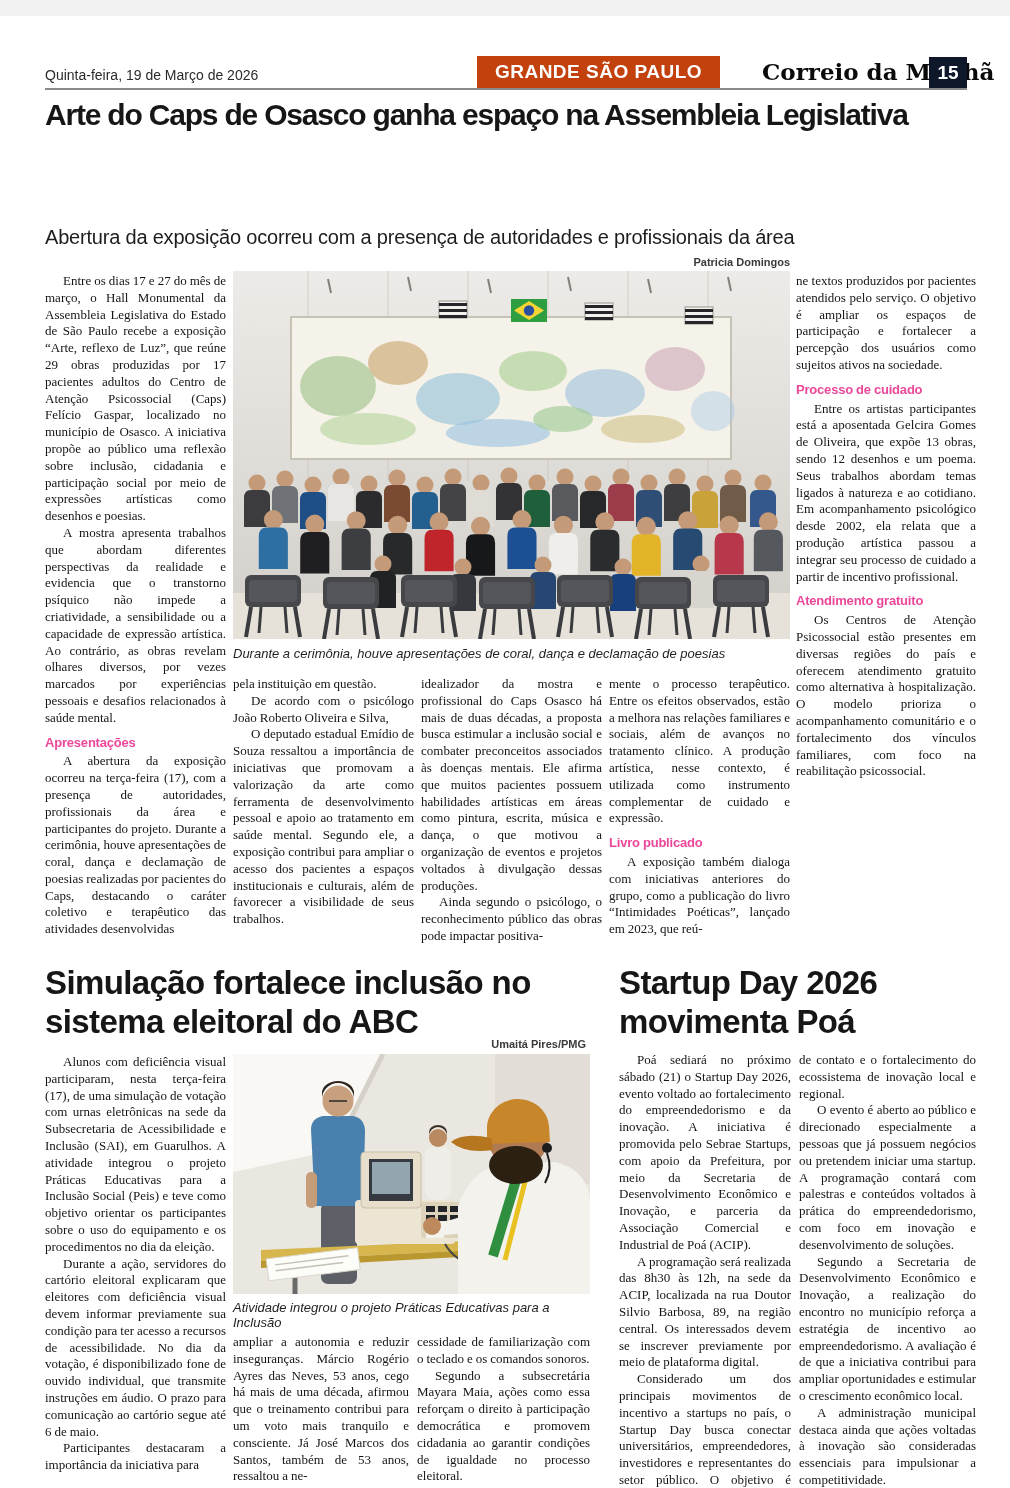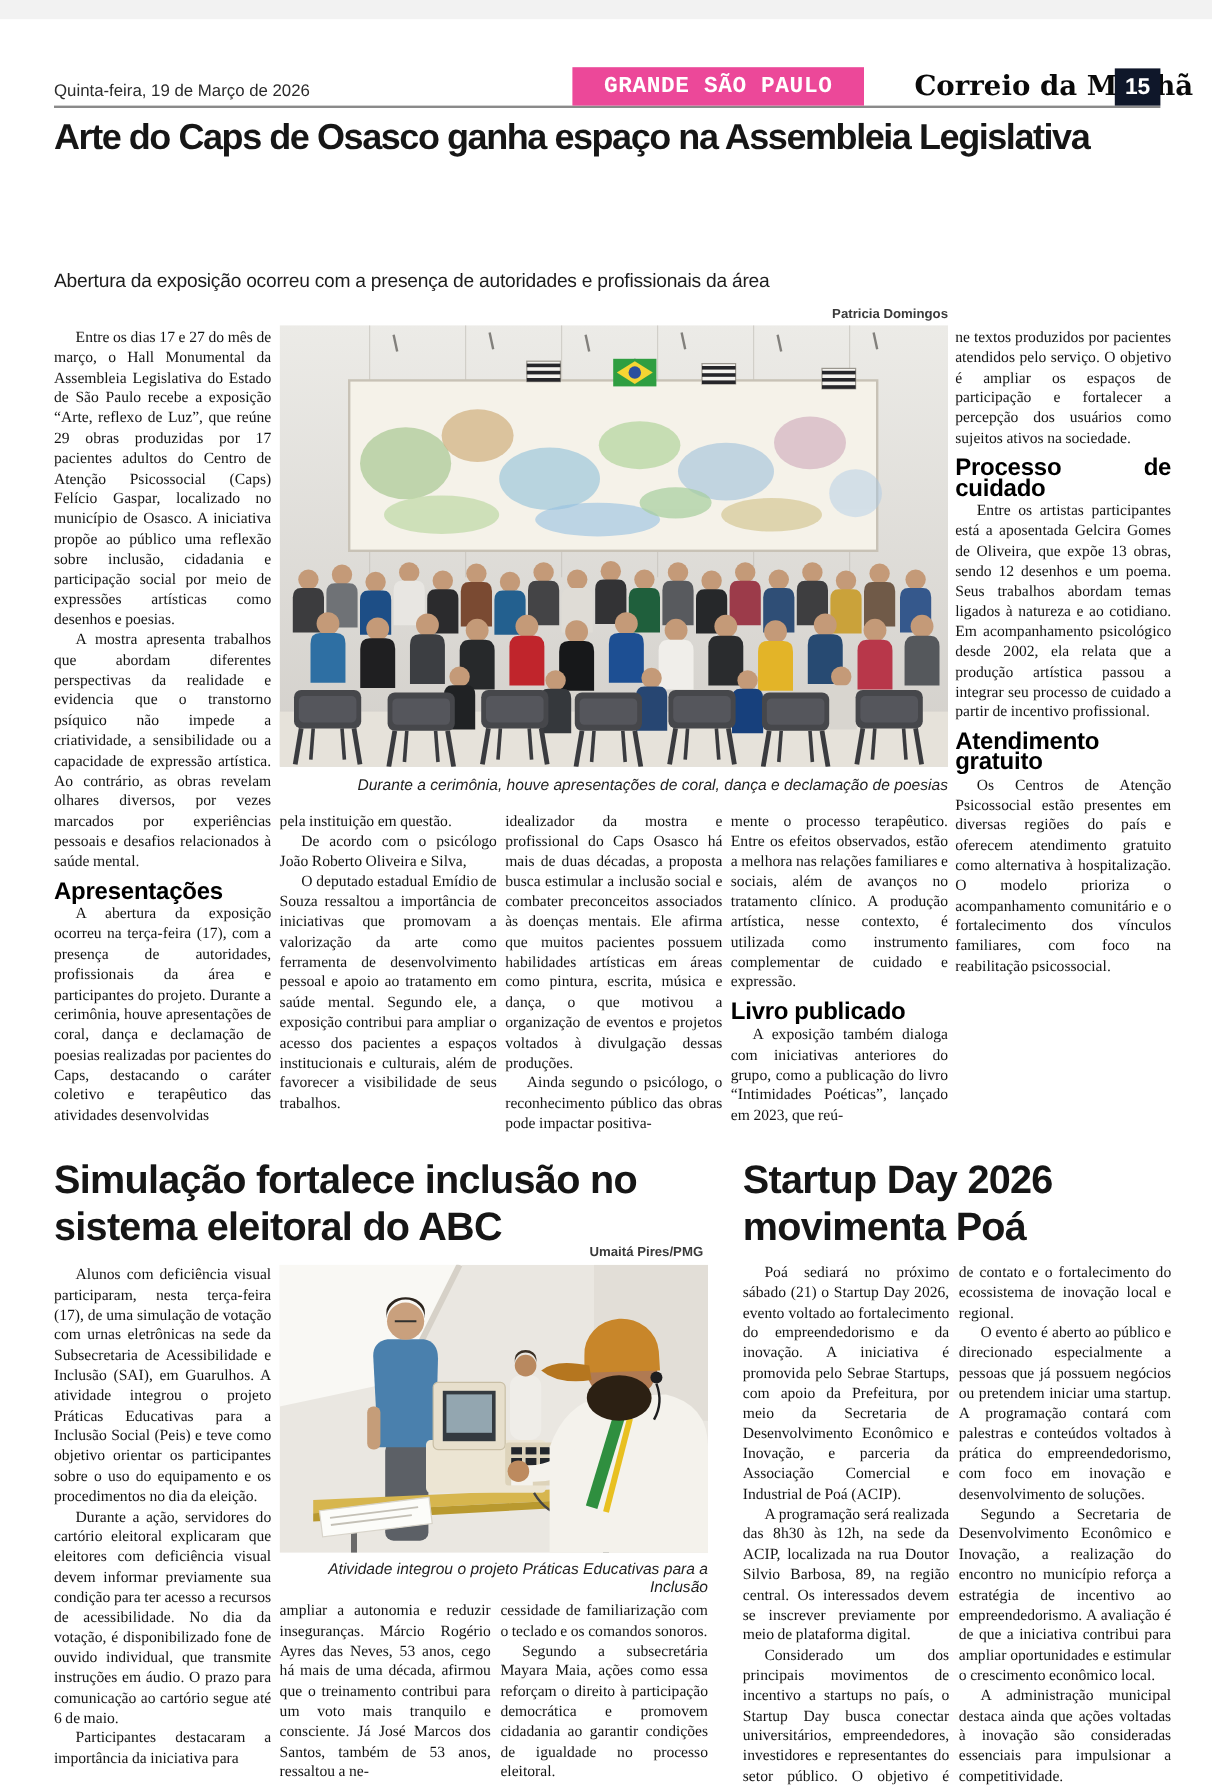--- a/index.html
+++ b/index.html
@@ -7,45 +7,45 @@
     position:relative; width:1010px; height:1488px; margin:16px auto;
     background:#ffffff; color:#141414; overflow:hidden;
     font-family:"Liberation Serif", serif;
   }
   .abs { position:absolute; }
 
   
   .date { font-family:"Liberation Sans",sans-serif; font-size:14px; color:#2b2b2b; }
   .rule { background:#8a8a8a; height:2px; }
   .section-box {
-    background:#ec4899; color:#fff; font-family:Liberation Mono, monospace;
+    background:#c2410c; color:#fff; font-family:Liberation Sans, sans-serif;
     font-weight:700; font-size:19px; letter-spacing:.5px;
     display:flex; align-items:center; justify-content:center;
   }
   .paper-name { font-family:"DejaVu Serif","Liberation Serif",serif; font-weight:700; font-size:23px; color:#0a0a0a; white-space:nowrap; }
   .page-box {
     background:#0f172a; color:#fff; font-family:"Liberation Sans",sans-serif;
     font-weight:700; font-size:19px; display:flex; align-items:center; justify-content:center;
   }
 
   
   .h1 { font-family:"Liberation Sans",sans-serif; font-weight:700; font-size:30px; line-height:1.16; letter-spacing:-1.2px; color:#161616; }
-  .deck { font-family:"Liberation Sans",sans-serif; font-weight:400; font-size:16px; letter-spacing:-.2px; color:#1d1d1d; }
+  .deck { font-family:"Liberation Sans",sans-serif; font-weight:400; font-size:20px; letter-spacing:-.2px; color:#1d1d1d; }
   .h2 { font-family:"Liberation Sans",sans-serif; font-weight:700; font-size:33px; line-height:1.18; letter-spacing:-.6px; color:#161616; }
 
   .credit { font-family:"Liberation Sans",sans-serif; font-weight:700; font-size:11px; color:#3a3a3a; text-align:right; }
-  .caption { font-family:"Liberation Sans",sans-serif; font-style:italic; font-weight:500; font-size:13px; color:#1f1f1f;text-align:right; }
+  .caption { font-family:"Liberation Sans",sans-serif; font-style:italic; font-weight:500; font-size:13px; color:#1f1f1f; }
 
   
   .col { font-size:13px; line-height:16.8px; text-align:justify; overflow:hidden; word-spacing:-.3px; }
   .col p { margin:0; text-indent:18px; }
   .col p.cont { text-indent:0; }
   .col h3 {
-    font-family:"Liberation Sans",sans-serif; font-weight:700; font-size:20px;
-    letter-spacing:-.2px; margin:8px 0 2px 0; text-indent:0; color:#000000;
+    font-family:"Liberation Sans",sans-serif; font-weight:700; font-size:13px;
+    letter-spacing:-.2px; margin:8px 0 2px 0; text-indent:0; color:#ec4899;
   }
   figure { margin:0; }
   .photo { display:block; width:100%; height:100%; }
 </style>
 </head>
 <body>
 
 <div id="page">
 
   <div class="abs date" style="left:45px; top:51px;">Quinta-feira, 19 de Março de 2026</div>

